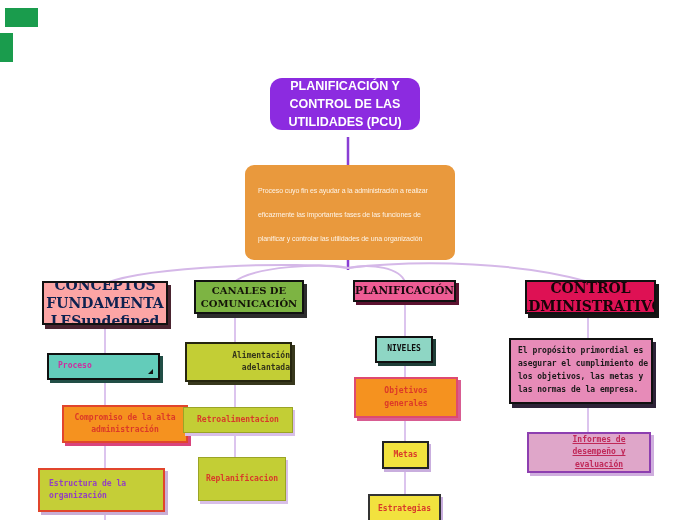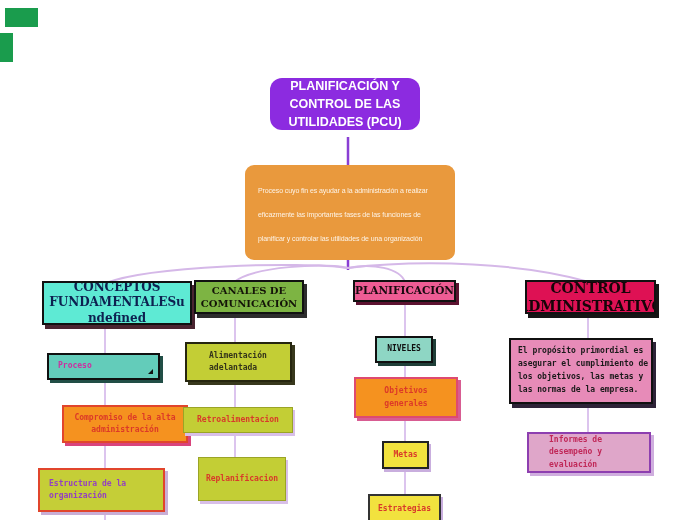--- a/index.html
+++ b/index.html
@@ -22,63 +22,63 @@
     background:#e9993d;color:#fdf3e6;font-size:7px;
     display:block;padding:14px 12px 0 13px;overflow:hidden;
   }
   .summary .ln{line-height:24px;white-space:nowrap;letter-spacing:-0.1px;}
 
   
   .head{
     font-family:"DejaVu Serif",serif;font-weight:bold;text-align:center;
     border:2px solid #111111;line-height:1.3;overflow:hidden;
   }
-  .head-conceptos{left:42px;top:281px;width:150px;height:44px;background:#5eead4;
-    color:#0d2150;font-size:12px;box-shadow:3px 4px 0 #4a2430;overflow-wrap:anywhere;padding:1px 2px;}
+  .head-conceptos{left:42px;top:281px;width:126px;height:44px;background:#fca5a5;
+    color:#0d2150;font-size:14px;box-shadow:3px 4px 0 #4a2430;overflow-wrap:anywhere;padding:1px 2px;}
   .head-canales{left:178px;top:280px;width:110px;height:34px;background:#7db443;
     color:#141408;font-size:10px;box-shadow:3px 4px 0 #2d2d2d;margin-left:16px;}
   .head-planificacion{left:353px;top:280px;width:103px;height:22px;background:#ee5c94;
     color:#18090f;font-size:10.5px;box-shadow:3px 3px 0 #5c1230;}
   .head-control{left:525px;top:280px;width:131px;height:34px;background:#de1154;
     color:#160408;font-size:14px;box-shadow:3px 4px 0 #151515;}
 
   
   .item{font-family:"DejaVu Sans Mono",monospace;font-weight:bold;font-size:8px;line-height:1.55;}
   .n-proceso{left:47px;top:353px;width:113px;height:27px;background:#63ccba;
     border:2px solid #101010;color:#cc2fa0;justify-content:flex-start;
     padding-left:9px;box-shadow:3px 3px 0 #214e46;}
   .tri{position:absolute;right:5px;bottom:4px;width:0;height:0;
     border-left:5px solid transparent;border-bottom:5px solid #111;}
   .n-compromiso{left:40px;top:405px;width:126px;height:38px;background:#f5921f;
     border:2px solid #e1452c;color:#dc3928;text-align:center;box-shadow:3px 3px 0 #d8447c;margin-left:22px;}
   .n-estructura{left:38px;top:468px;width:127px;height:44px;background:#c5ce37;
     border:2px solid #e1452c;color:#9440c0;justify-content:flex-start;text-align:left;
     padding-left:9px;box-shadow:3px 3px 0 #c9aed6;}
   .n-alimentacion{left:185px;top:342px;width:107px;height:40px;background:#c3ce35;
-    border:2px solid #26260f;color:#33331a;justify-content:flex-start;text-align:left;
-    padding-left:22px;box-shadow:3px 3px 0 #38381c;}
+    border:2px solid #26260f;color:#33331a;justify-content:flex-start;text-align:right;
+    padding-left:14px;box-shadow:3px 3px 0 #38381c;}
   .n-retro{left:183px;top:407px;width:110px;height:26px;background:#c3ce35;
     border:1.5px solid #9aa426;color:#d83a2a;text-align:center;box-shadow:2px 3px 0 #d8bfe8;}
   .n-replan{left:198px;top:457px;width:88px;height:44px;background:#c3ce35;
     border:1.5px solid #9aa426;color:#d83a2a;text-align:center;box-shadow:2px 3px 0 #d8bfe8;}
   .n-niveles{left:375px;top:336px;width:58px;height:27px;background:#8ed6c4;
     border:2px solid #101010;color:#101010;text-align:center;box-shadow:3px 3px 0 #1f3f38;}
   .n-objetivos{left:354px;top:377px;width:104px;height:41px;background:#f5921f;
     border:2px solid #de4a70;color:#dc3928;text-align:center;padding:0 8px;
     box-shadow:3px 3px 0 #d85c92;}
   .n-metas{left:382px;top:441px;width:47px;height:28px;background:#f2e23e;
     border:2px solid #222222;color:#d83a2a;text-align:center;box-shadow:2px 3px 0 #c9aede;}
   .n-estrategias{left:368px;top:494px;width:73px;height:30px;background:#f2e23e;
     border:2px solid #333333;color:#d83a2a;text-align:center;box-shadow:2px 3px 0 #c9aede;}
   .n-controldesc{left:509px;top:338px;width:144px;height:66px;background:#e78bb8;
     border:2px solid #101010;color:#1a1a1a;justify-content:flex-start;text-align:left;
     padding-left:7px;box-shadow:3px 4px 0 #2e2338;line-height:1.6;}
   .n-informes{left:527px;top:432px;width:124px;height:41px;background:#dfa6c9;
-    border:2px solid #8d3fb0;color:#c02858;justify-content:flex-start;text-align:left;
-    padding-left:20px;box-shadow:3px 3px 0 #cfaede;}
+    border:2px solid #8d3fb0;color:#c02858;justify-content:flex-start;text-align:center;
+    padding-left:20px;box-shadow:3px 3px 0 #cfaede;text-decoration:underline;}
 
   
   .green-a{position:absolute;left:5px;top:8px;width:33px;height:19px;background:#1a9c4d;z-index:2;}
   .green-b{position:absolute;left:0;top:33px;width:13px;height:29px;background:#1a9c4d;z-index:2;}
 </style>
 </head>
 <body>
 
 <div class="canvas">
 

